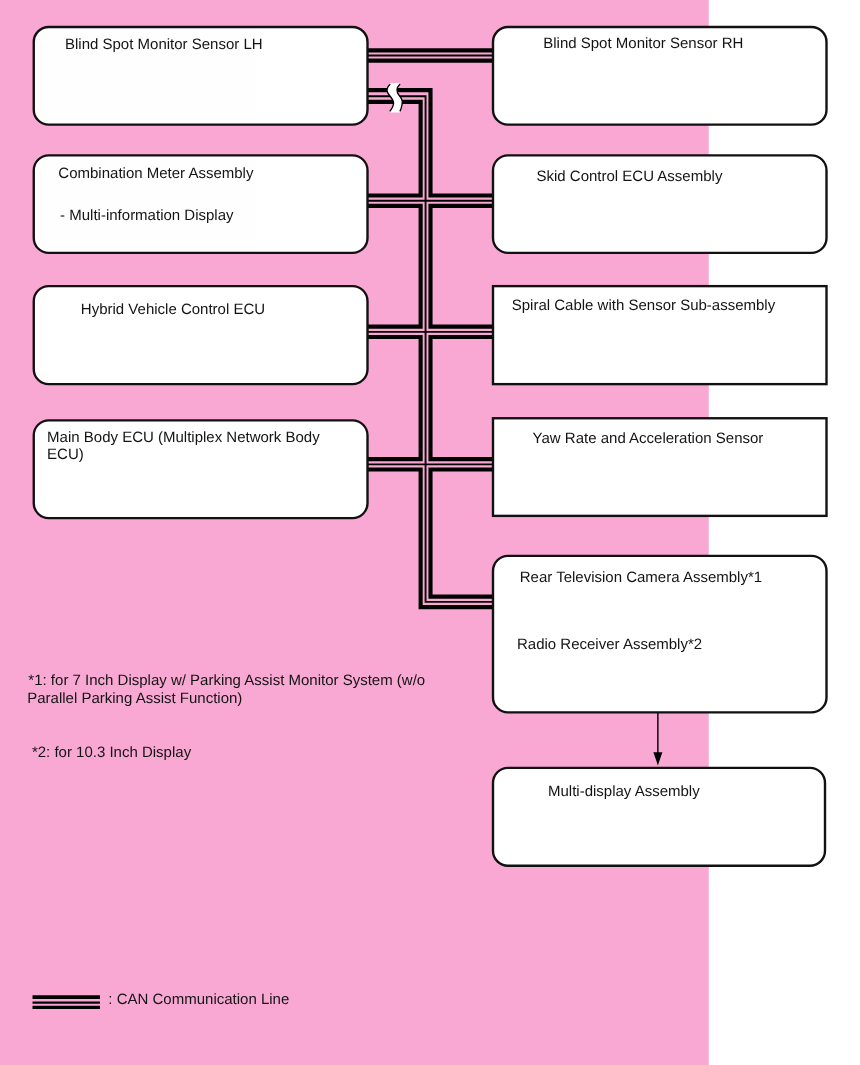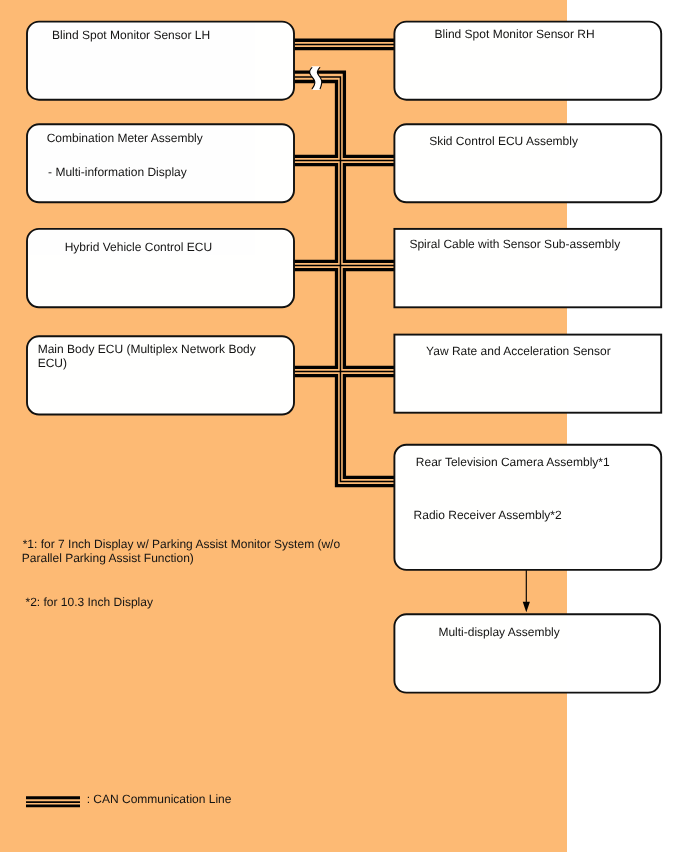--- a/index.html
+++ b/index.html
@@ -1,18 +1,18 @@
 <!DOCTYPE html>
 <html><head>
 <meta charset="utf-8">
 <title>CAN Communication System Diagram</title>
 <style>
   html,body{margin:0;padding:0;background:#ffffff;}
   body{width:688px;height:852px;overflow:hidden;font-family:"Liberation Sans",sans-serif;color:#000;}
-  #page{position:relative;width:567px;height:852px;background:#fdba74;}
+  #page{position:relative;width:567px;height:852px;background:#f9a8d4;}
   svg.diagram{position:absolute;left:0;top:0;width:688px;height:852px;}
   .boxtext{font-family:"Liberation Sans",sans-serif;font-size:12px;fill:#141414;}
   .note{font-family:"Liberation Sans",sans-serif;font-size:12px;fill:#141414;}
   text{-webkit-font-smoothing:antialiased;text-rendering:geometricPrecision;}
   svg.diagram{will-change:opacity;opacity:0.999;}
 </style>
 </head>
 <body>
 
 <div id="page">

